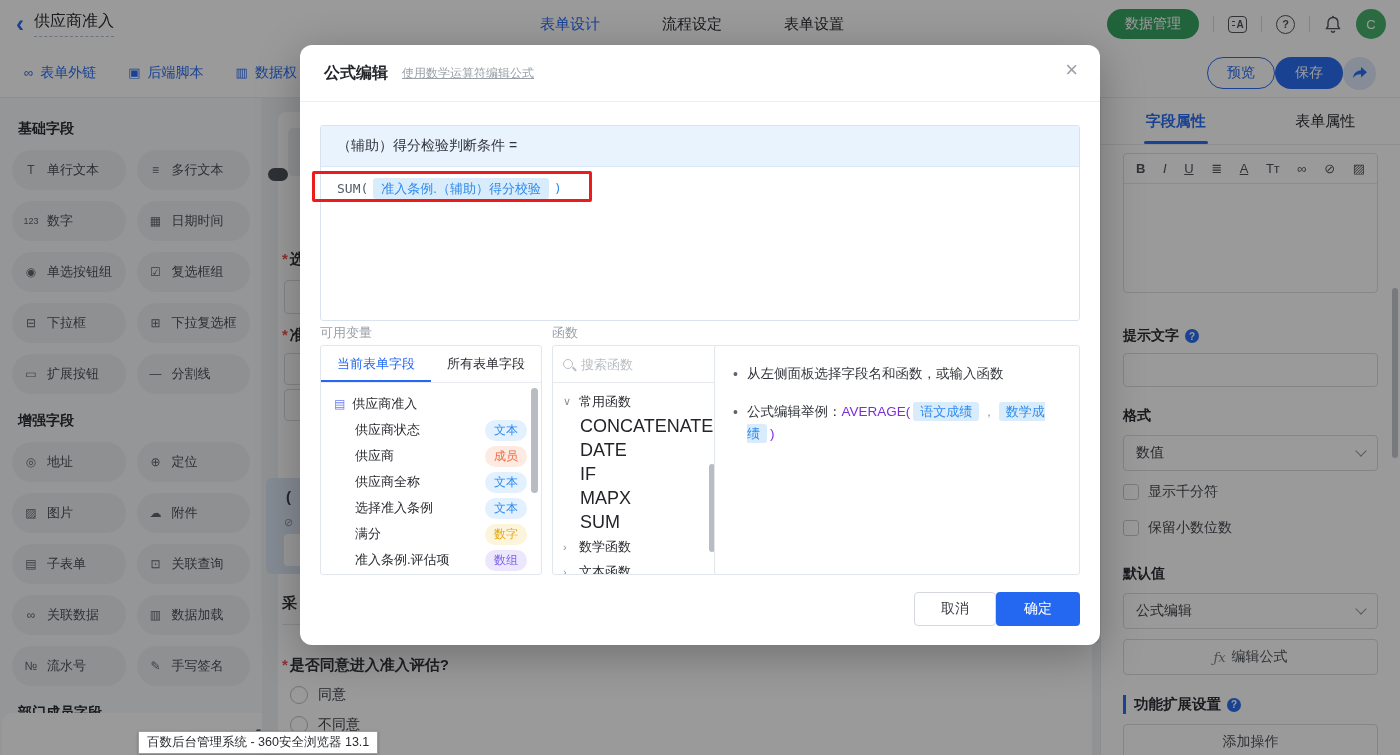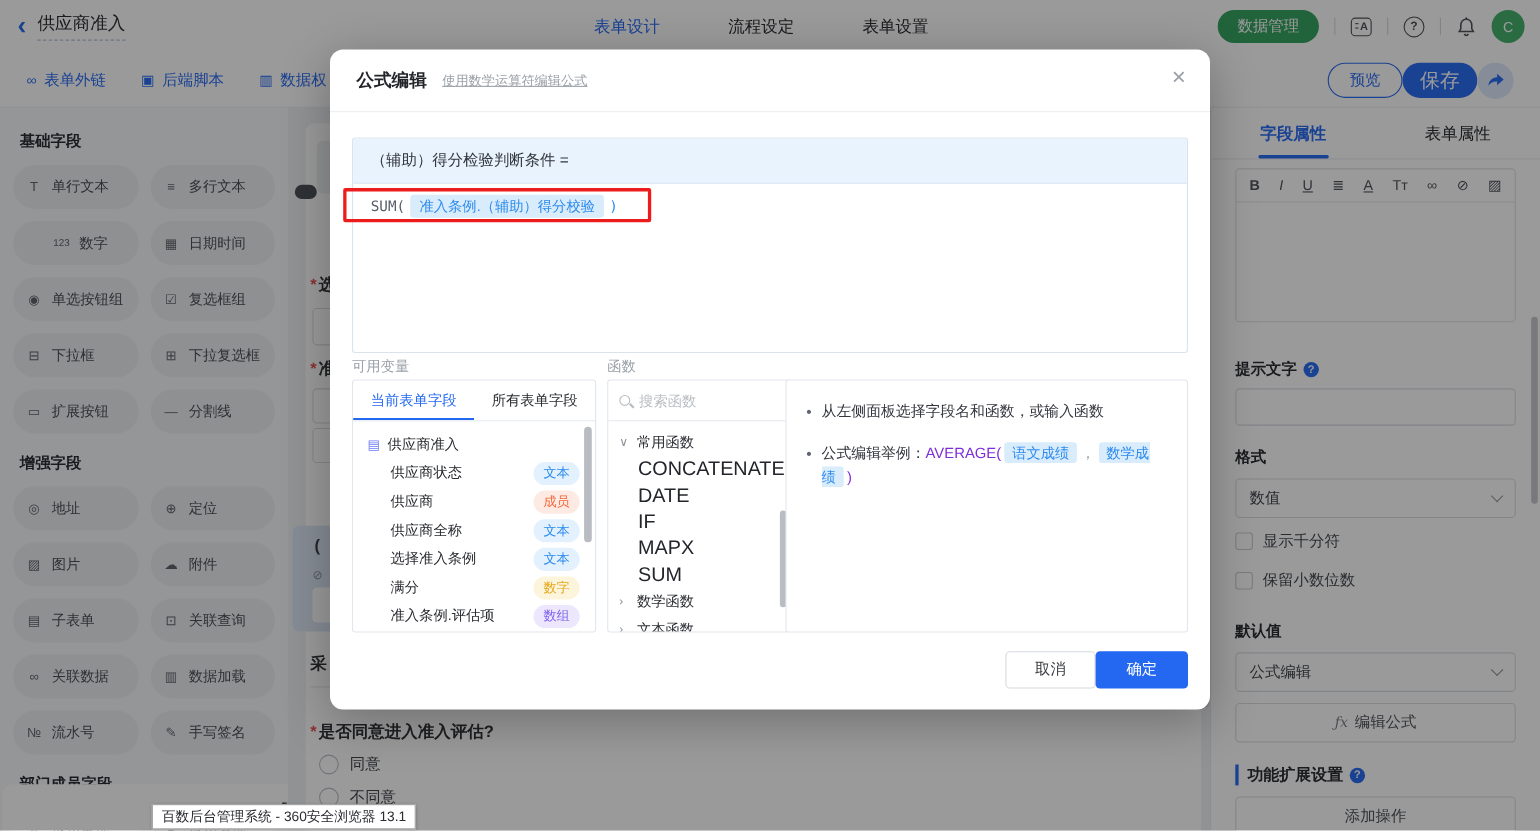--- a/index.html
+++ b/index.html
@@ -20,21 +20,21 @@
   .book::before { content:""; position:absolute; left:2.5px; top:4px; width:3.5px; height:1.6px; background:#4a4d52; box-shadow:0 4px 0 #4a4d52; }
   .helpc { width:19px; height:19px; border:1.6px solid #4a4d52; border-radius:50%; display:flex; align-items:center; justify-content:center; font-size:11px; font-weight:bold; color:#4a4d52; }
   .avatar { width:30px; height:30px; border-radius:50%; background:#3fae68; color:#fff; font-size:13px; display:flex; align-items:center; justify-content:center; }
 
   
   .subbar { height:50px; display:flex; align-items:center; padding:0 24px; border-bottom:1px solid #ebedf0; position:relative; background:#fff; }
   .sub-link { display:flex; align-items:center; gap:7px; color:#2468f2; font-size:14px; margin-right:32px; cursor:pointer; }
   .sub-link .ic { font-size:13px; }
   .sub-right { position:absolute; right:24px; top:0; height:50px; display:flex; align-items:center; gap:0; }
   .btn-outline { height:32px; width:68px; border:1px solid #2468f2; color:#2468f2; border-radius:16px; background:#fff; font-size:14px; display:flex; align-items:center; justify-content:center; cursor:pointer; }
-  .btn-primary { height:32px; width:68px; background:#2468f2; color:#fff; border-radius:16px; font-size:18px; display:flex; align-items:center; justify-content:center; cursor:pointer; }
+  .btn-primary { height:32px; width:68px; background:#2468f2; color:#fff; border-radius:16px; font-size:14px; display:flex; align-items:center; justify-content:center; cursor:pointer; }
   .btn-share { width:33px; height:33px; border-radius:50%; background:#dce8fd; display:flex; align-items:center; justify-content:center; cursor:pointer; }
 
   
   .page-body { position:absolute; top:98px; left:0; right:0; bottom:0; display:flex; }
 
   
   .sidebar { width:262px; background:#f7f8fa; padding:12px 12px 0 12px; position:relative; flex:none; }
   .sec-title { font-size:14px; font-weight:bold; color:#23252a; margin:10px 0 12px 6px; }
   .pill-grid { display:grid; grid-template-columns:1fr 1fr; gap:11px; margin-bottom:6px; }
   .fpill { height:40px; border-radius:20px; background:#eceef2; display:flex; align-items:center; gap:7px; padding:0 10px; font-size:13px; color:#45484e; cursor:pointer; overflow:hidden; white-space:nowrap; }
@@ -194,21 +194,21 @@
     <div class="pill-grid">
       <span class="fpill">
           <span class="ic">T</span>
           <span>单行文本</span>
         </span>
       <span class="fpill">
           <span class="ic">≡</span>
           <span>多行文本</span>
         </span>
       <span class="fpill">
-          <span class="ic" style="font-size:9px;margin-left:25px;">123</span>
+          <span class="ic" style="font-size:9px;">123</span>
           <span>数字</span>
         </span>
       <span class="fpill">
           <span class="ic">▦</span>
           <span>日期时间</span>
         </span>
       <span class="fpill">
           <span class="ic">◉</span>
           <span>单选按钮组</span>
         </span>

